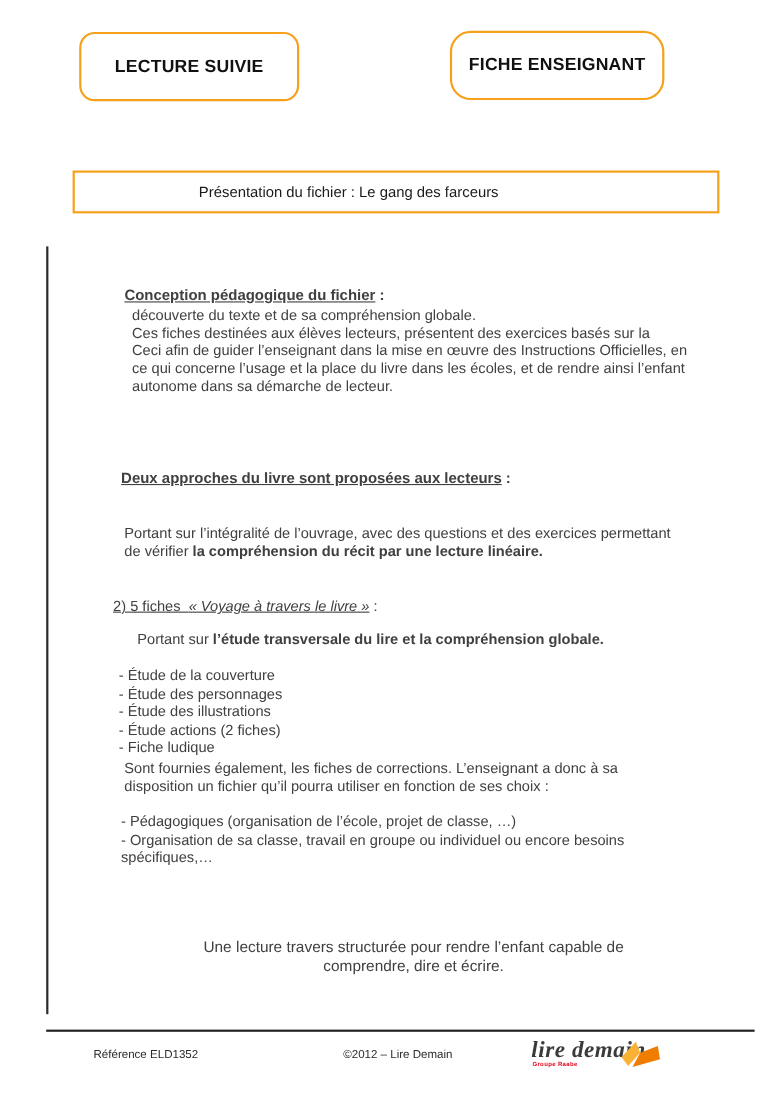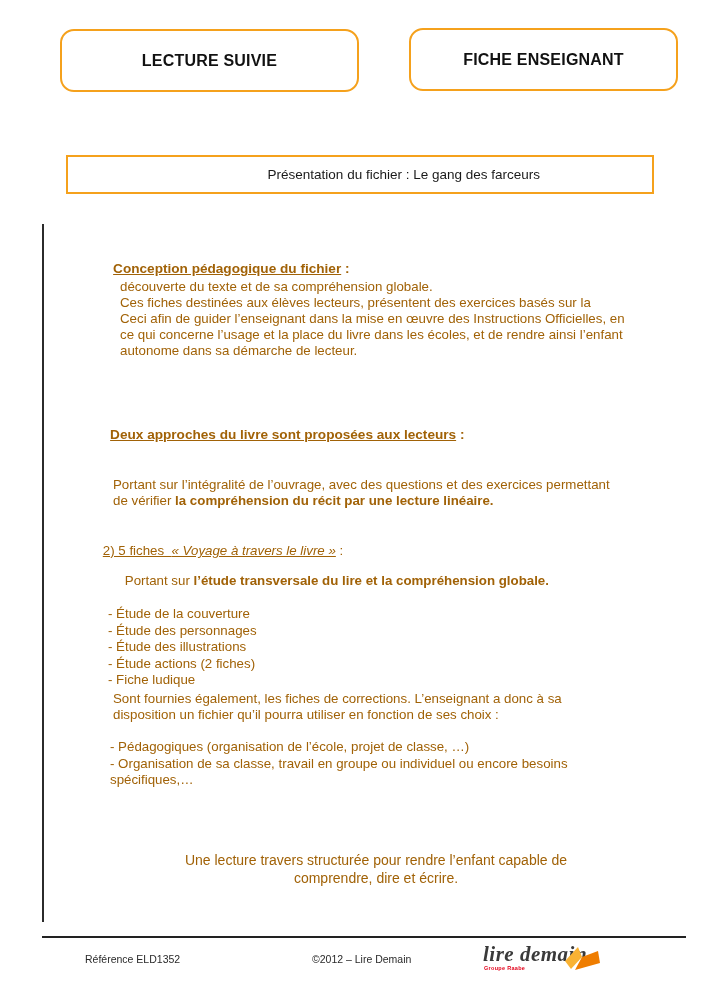--- a/index.html
+++ b/index.html
@@ -9,41 +9,41 @@
     position:relative; width:707px; height:1000px; background:#ffffff;
     overflow:hidden; margin:0 auto;
   }
   
   .badge {
     position:absolute; border:2px solid #F5A11C; border-radius:14px;
     display:flex; align-items:center; justify-content:center;
     background:#ffffff;
   }
   .badge span { font-weight:bold; font-size:16px; letter-spacing:.2px; color:#111; }
-  .badge-left  { left:60px;  top:29px; width:299px; height:63px; }
-  .badge-right { left:409px; top:28px; width:269px; height:63px; }
+  .badge-left  { left:72px;  top:29px; width:200px; height:63px; }
+  .badge-right { left:409px; top:28px; width:195px; height:63px;border-radius:19px; }
 
   
   .presentation {
     position:absolute; left:66px; top:155px; width:588px; height:39px;
     border:2px solid #F5A11C; background:#ffffff;
-    display:flex; align-items:center; justify-content:flex-end;
-    padding-right:112px;
+    display:flex; align-items:center; justify-content:center;
+    padding-right:86px;
   }
   .presentation span { font-size:13.5px; color:#1a1a1a; }
 
   
   .vrule {
     position:absolute; left:42px; top:224px; width:1.5px; height:698px;
     background:#2b2b2b;
   }
 
   
   .abs { position:absolute; }
-  .line { white-space:pre; font-size:13.3px; line-height:16px; color:#a16207; }
+  .line { white-space:pre; font-size:13.3px; line-height:16px; color:#404040; }
   .lh165 .line { line-height:16.5px; }
   .h { font-weight:bold; font-size:13.6px; }
   .u { text-decoration:underline; }
   .it { font-style:italic; }
   .b { font-weight:bold; }
 
   
   .closing { left:120px; top:851px; width:512px; text-align:center; }
   .closing .line { white-space:normal; font-size:14px; line-height:18px; }
 

